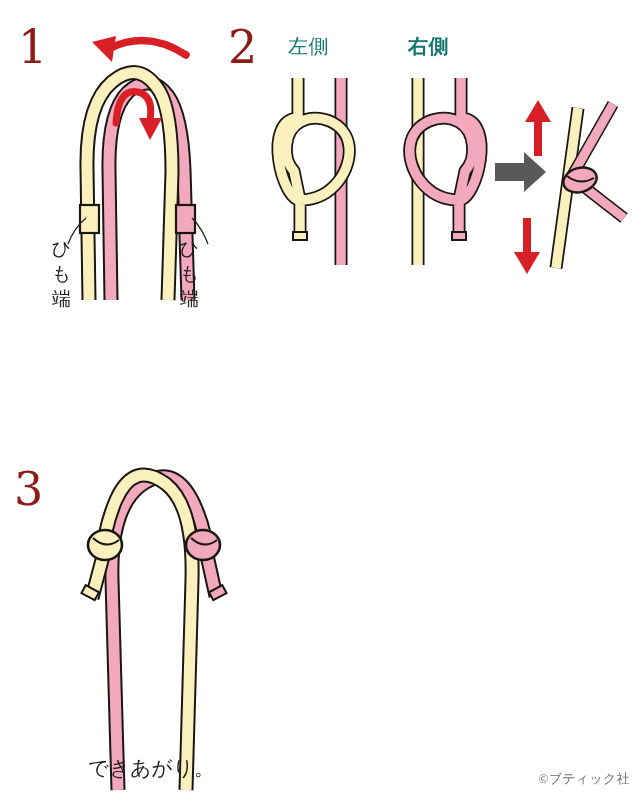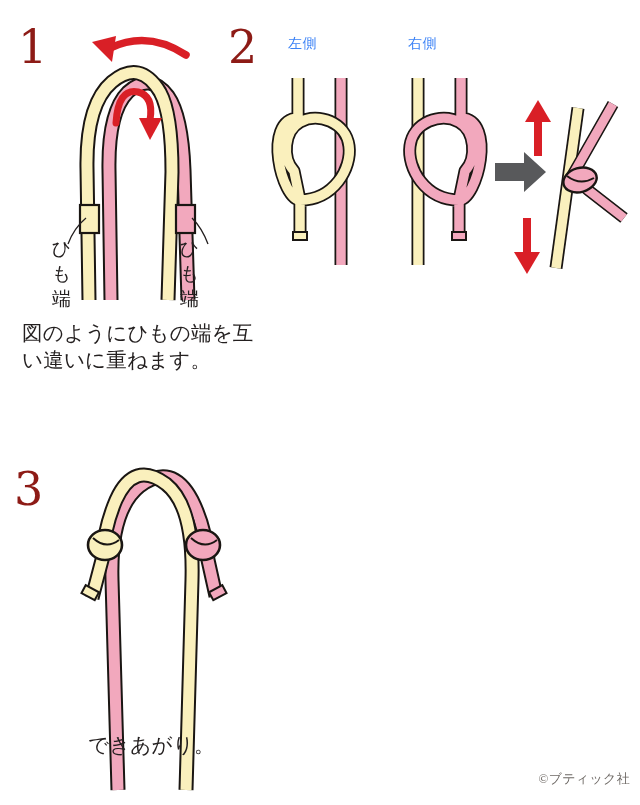--- a/index.html
+++ b/index.html
@@ -29,27 +29,27 @@
     font-size: 46px;
     line-height: 1;
     font-weight: 400;
   }
   #step1-num { left: 18px; top: 24px; }
   #step2-num { left: 228px; top: 24px; }
   #step3-num { left: 14px; top: 466px; }
 
   .side-label {
     position: absolute;
-    font-size: 14px;
+    font-size: 20px;
     line-height: 1;
     letter-spacing: 0.5px;
-    color: #3b82f6;
+    color: #0f766e;
   }
   #label-left-side  { left: 288px; top: 36px; }
-  #label-right-side { left: 408px; top: 36px; }
+  #label-right-side { left: 408px; top: 36px; font-weight: bold; }
 
   .vert-label {
     position: absolute;
     writing-mode: vertical-rl;
     text-orientation: upright;
     font-size: 19px;
     line-height: 1.08;
     letter-spacing: 1px;
     color: #231f1f;
   }
@@ -59,21 +59,21 @@
   .caption {
     position: absolute;
     font-size: 20.5px;
     line-height: 1.33;
     letter-spacing: 0.2px;
     color: #231f1f;
     white-space: pre-line;
   }
   #caption-step1 { left: 22px;  top: 320px; width: 250px; }
   #caption-step2 { left: 312px; top: 285px; width: 320px; }
-  #caption-step3 { left: 88px;  top: 732px; width: 300px; }
+  #caption-step3 { left: 88px;  top: 756px; width: 300px; font-family: Liberation Mono, monospace; }
 
   #copyright {
     position: absolute;
     right: 10px;
     top: 770px;
     font-size: 13px;
     color: #6f6a66;
     letter-spacing: 0.3px;
     font-family: Liberation Serif, serif;
   }
@@ -113,22 +113,20 @@
 
     <g>
       <path d="M 116 123 Q 118 88 138 92 Q 154 96 150 120" fill="none" stroke="#d91f26" stroke-width="7" stroke-linecap="round"></path>
       <polygon points="139,118 162,118 150,140" fill="#d91f26"></polygon>
     </g>
   </svg>
 
   <div class="vert-label" id="label-himohashi-left">ひも端</div>
   <div class="vert-label" id="label-himohashi-right">ひも端</div>
 
-  <div class="caption" id="caption-step1">図のようにひもの端を互
-い違いに重ねます。</div>
 
   <div class="step-num" id="step2-num">2</div>
 
   <div class="side-label" id="label-left-side">左側</div>
   <div class="side-label" id="label-right-side">右側</div>
 
   <svg class="art" id="art-step2" width="640" height="805">
 
     <g>
 

